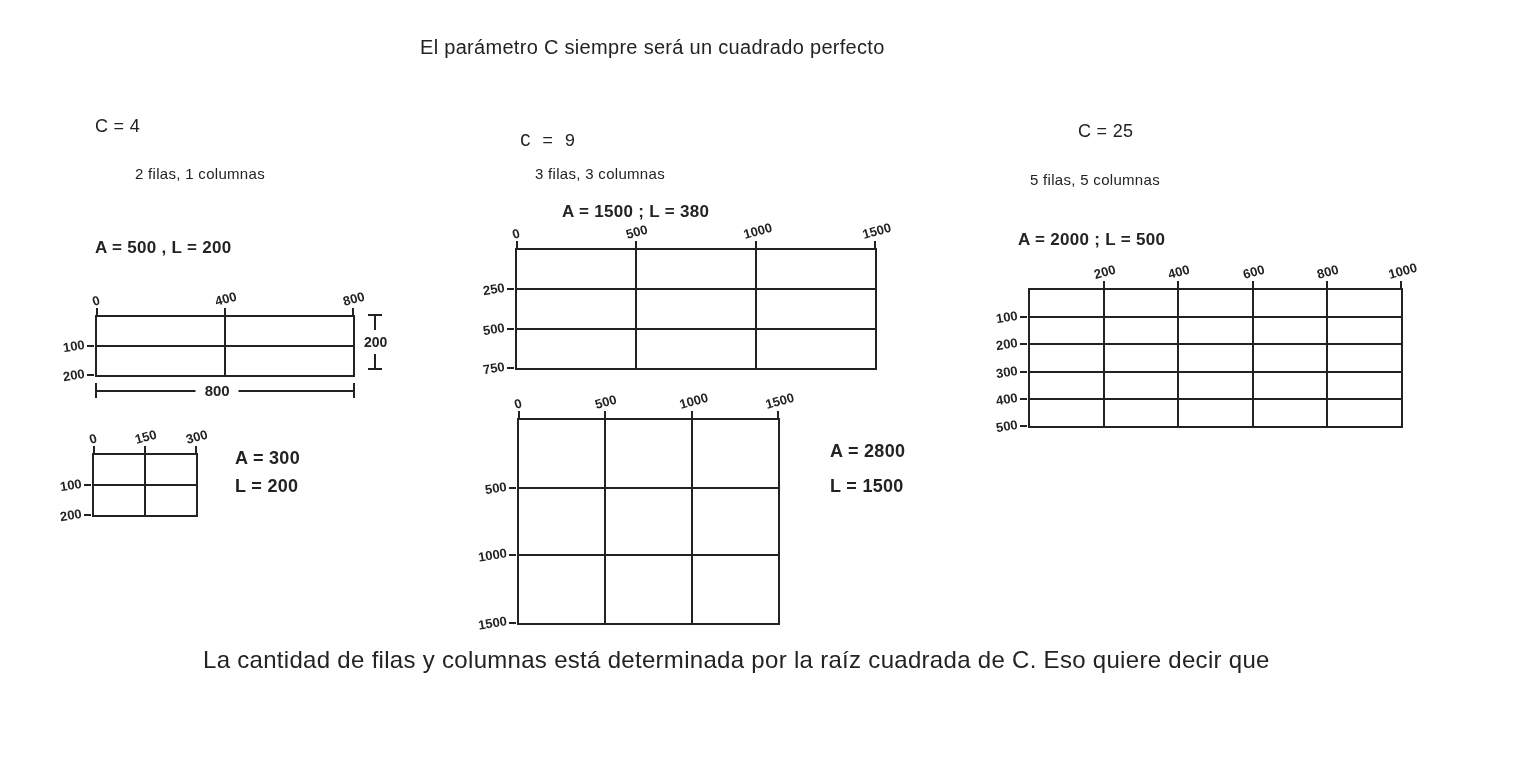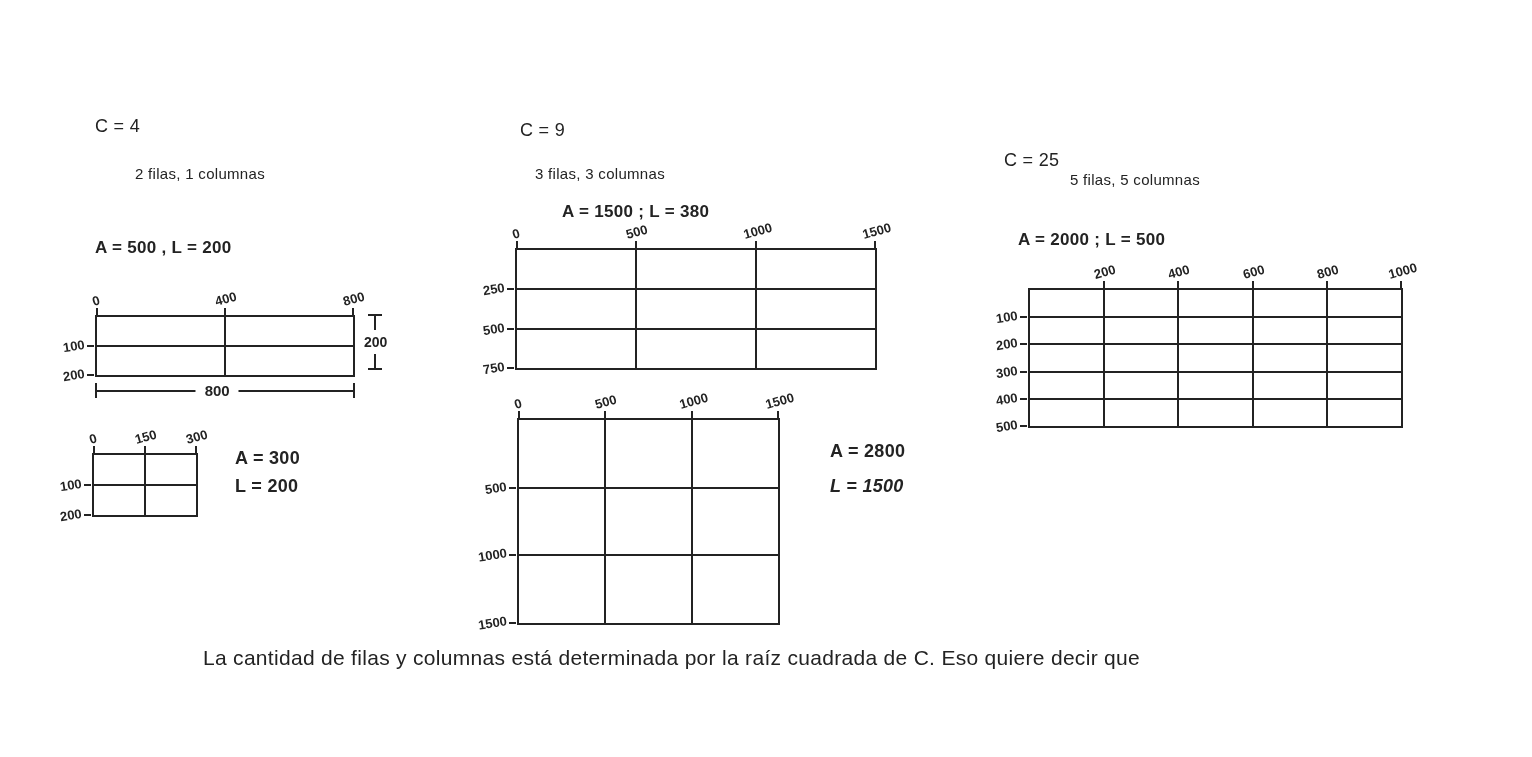--- a/index.html
+++ b/index.html
@@ -13,21 +13,21 @@
     background: #ffffff;
     overflow: hidden;
     color: var(--ink);
   }
   .t { position: absolute; white-space: nowrap; color: var(--ink); letter-spacing: 0.3px; }
   .title   { font-size: 20px; }
   .heading { font-size: 18px; }
   .sub     { font-size: 15px; }
   .params  { font-size: 17px; font-weight: bold; }
   .side-label { font-size: 18px; font-weight: bold; }
-  .footer  { font-size: 21px; }
+  .footer  { font-size: 24px; }
 
   .grid {
     position: absolute;
     border: 2px solid var(--ink);
     background: transparent;
   }
   .gridline-v { position: absolute; top: 0; bottom: 0; width: 2px; background: var(--ink); }
   .gridline-h { position: absolute; left: 0; right: 0; height: 2px; background: var(--ink); }
   .xtick-mark { position: absolute; top: -9px; width: 2px; height: 7px; background: var(--ink); }
   .ytick-mark { position: absolute; left: -10px; width: 7px; height: 2px; background: var(--ink); }
@@ -47,20 +47,21 @@
   .ink-line { position: absolute; background: var(--ink); }
   .dim-group { position: absolute; }
   .dim-label { position: absolute; font-size: 14px; font-weight: bold; white-space: nowrap; color: var(--ink); }
   .bracket-label { font-size: 15px; background: #ffffff; padding: 0 9px; line-height: 17px; }
 </style>
 </head>
 <body style="background: rgb(255, 255, 255);">
 
 <div class="canvas">
 
+  <div class="t title" style="left:420px; top:36px;">El parámetro C siempre será un cuadrado perfecto</div>
 
   <div class="t heading" style="left:95px; top:116px;">C = 4</div>
   <div class="t sub" style="left:135px; top:165px;">2 filas, 1 columnas</div>
   <div class="t params" style="left:95px; top:238px;">A = 500 ,  L = 200</div>
 
   <div class="grid" style="left:95px; top:315px; width:260px; height:62px;">
       <div class="gridline-v" style="left: calc(50% - 1px);"></div>
       <div class="gridline-h" style="top: calc(50% - 1px);"></div>
       <div class="xtick-mark" style="left: calc(0% - 1px);"></div>
       <div class="xtick-label" style="left: 0%;">0</div>
@@ -99,21 +100,21 @@
       <div class="xtick-mark" style="left: calc(100% - 1px);"></div>
       <div class="xtick-label" style="left: 100%;">300</div>
       <div class="ytick-mark" style="top: calc(50% - 1px);"></div>
       <div class="ytick-label" style="top: 50%;">100</div>
       <div class="ytick-mark" style="top: calc(100% - 1px);"></div>
       <div class="ytick-label" style="top: 100%;">200</div>
     </div>
   <div class="t side-label" style="left:235px; top:448px;">A = 300</div>
   <div class="t side-label" style="left:235px; top:476px;">L = 200</div>
 
-  <div class="t heading" style="left:520px; top:120px;">C = 9</div>
+  <div class="t heading" style="left:520px; top:131px;font-family:Liberation Mono, monospace;">C = 9</div>
   <div class="t sub" style="left:535px; top:165px;">3 filas, 3 columnas</div>
   <div class="t params" style="left:562px; top:202px;">A = 1500 ;  L = 380</div>
 
   <div class="grid" style="left:515px; top:248px; width:362px; height:122px;">
       <div class="gridline-v" style="left: calc(33.3333% - 1px);"></div>
       <div class="gridline-v" style="left: calc(66.6667% - 1px);"></div>
       <div class="gridline-h" style="top: calc(33.3333% - 1px);"></div>
       <div class="gridline-h" style="top: calc(66.6667% - 1px);"></div>
       <div class="xtick-mark" style="left: calc(0% - 1px);"></div>
       <div class="xtick-label" style="left: 0%;">0</div>
@@ -145,24 +146,24 @@
       <div class="xtick-mark" style="left: calc(100% - 1px);"></div>
       <div class="xtick-label" style="left: 100%;">1500</div>
       <div class="ytick-mark" style="top: calc(33.3333% - 1px);"></div>
       <div class="ytick-label" style="top: 33.3333%;">500</div>
       <div class="ytick-mark" style="top: calc(66.6667% - 1px);"></div>
       <div class="ytick-label" style="top: 66.6667%;">1000</div>
       <div class="ytick-mark" style="top: calc(100% - 1px);"></div>
       <div class="ytick-label" style="top: 100%;">1500</div>
     </div>
   <div class="t side-label" style="left:830px; top:441px;">A = 2800</div>
-  <div class="t side-label" style="left:830px; top:476px;font-style:italic;">L = 1500</div>
+  <div class="t side-label" style="left:830px; top:476px;">L = 1500</div>
 
-  <div class="t heading" style="left:1004px; top:121px;margin-top:29px;">C = 25</div>
-  <div class="t sub" style="left:1030px; top:171px;margin-left:40px;">5 filas, 5 columnas</div>
+  <div class="t heading" style="left:1078px; top:121px;">C = 25</div>
+  <div class="t sub" style="left:1030px; top:171px;">5 filas, 5 columnas</div>
   <div class="t params" style="left:1018px; top:230px;">A = 2000  ;  L = 500</div>
 
   <div class="grid" style="left:1028px; top:288px; width:375px; height:140px;">
       <div class="gridline-v" style="left: calc(20% - 1px);"></div>
       <div class="gridline-v" style="left: calc(40% - 1px);"></div>
       <div class="gridline-v" style="left: calc(60% - 1px);"></div>
       <div class="gridline-v" style="left: calc(80% - 1px);"></div>
       <div class="gridline-h" style="top: calc(20% - 1px);"></div>
       <div class="gridline-h" style="top: calc(40% - 1px);"></div>
       <div class="gridline-h" style="top: calc(60% - 1px);"></div>

